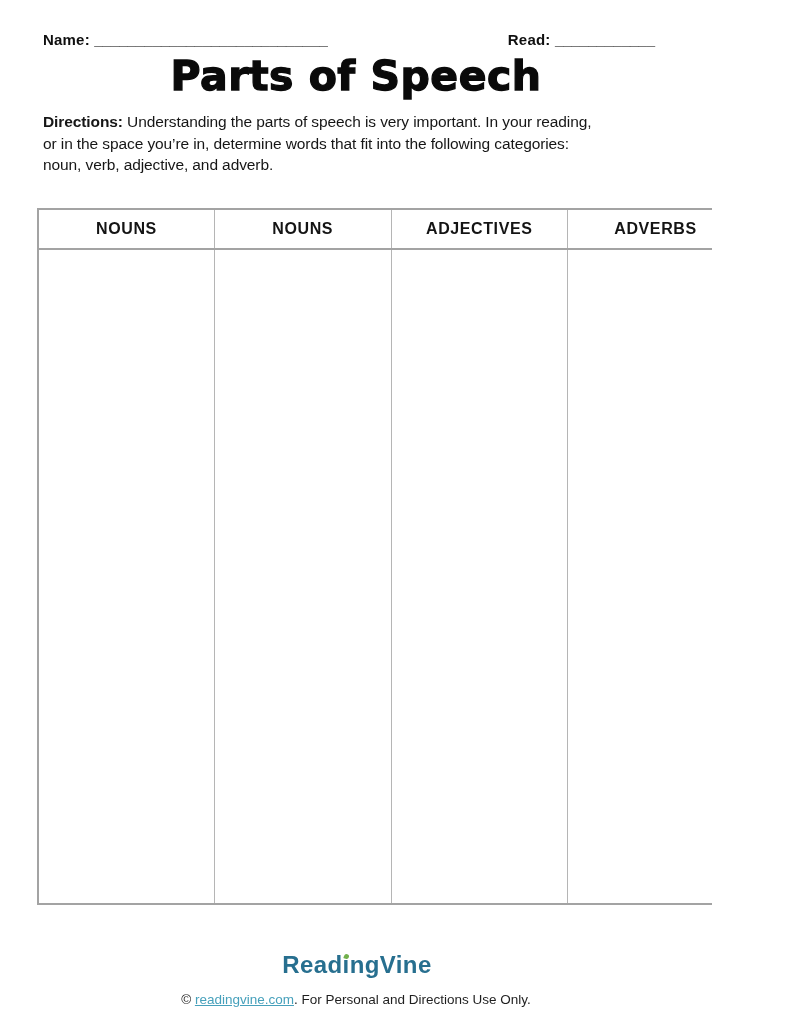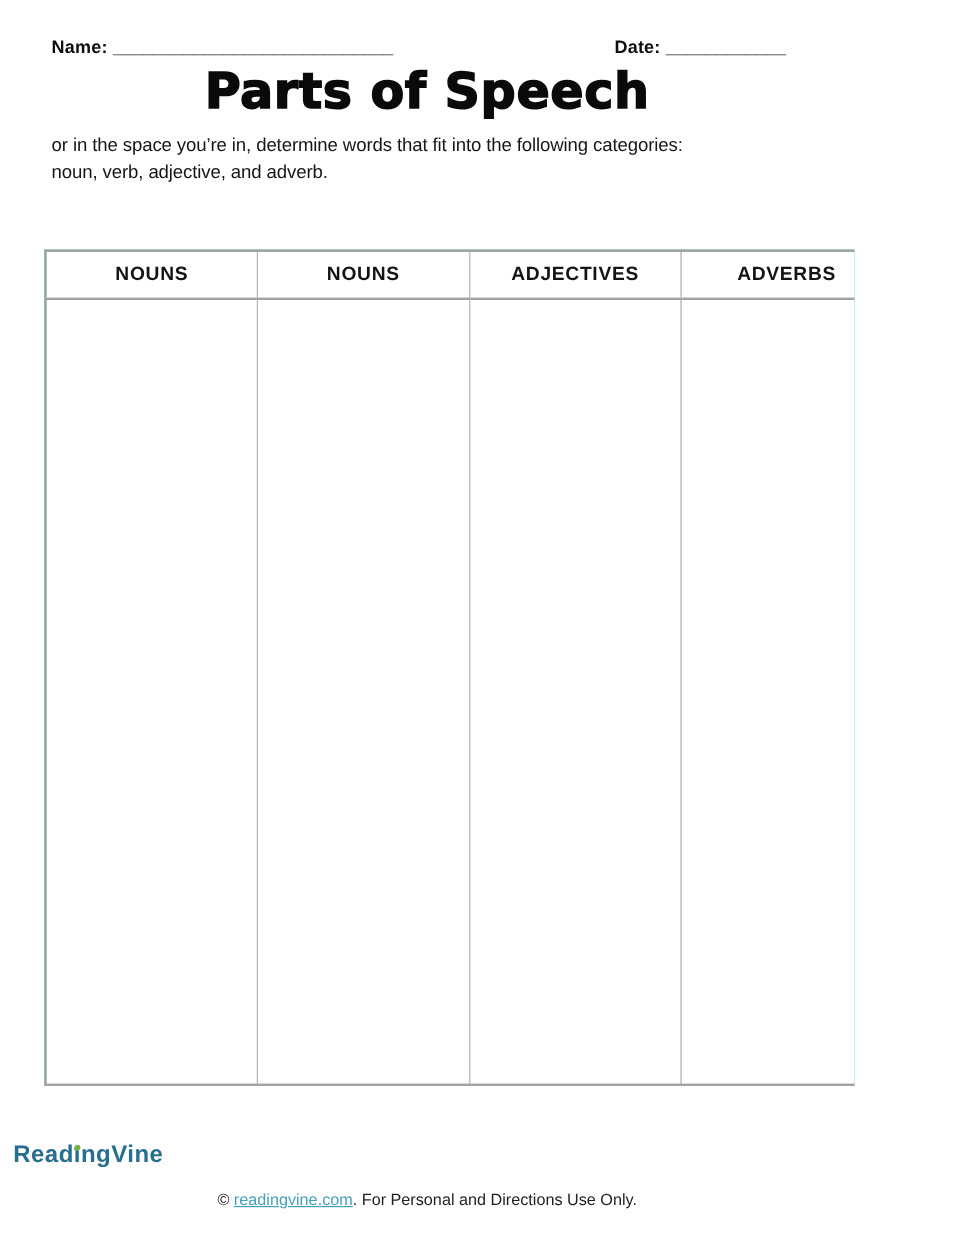--- a/index.html
+++ b/index.html
@@ -83,24 +83,24 @@
     color: #141414;
     text-align: center;
     vertical-align: middle;
   }
   .pos-table tbody td { vertical-align: top; }
 
   
   .footer-logo {
     position: absolute;
     top: 951px;
-    left: 11px;
+    left: 1px;
     width: 100%;
-    text-align: left;
-    font-size: 20px;
+    text-align: center;
+    font-size: 24px;
     font-weight: 700;
     letter-spacing: 0.4px;
     color: #276f8f;
   }
   .logo-i { position: relative; display: inline-block; }
   .logo-i::after {
     content: "";
     position: absolute;
     top: 2.5px;
     left: 50%;
@@ -131,28 +131,29 @@
 <body>
 
 <div class="page">
 
   <div class="top-row">
     <div>
       <span class="bold">Name:</span>
       <span class="blank">____________________________</span>
     </div>
     <div>
-      <span class="bold">Date:</span>
+      <span class="bold">Read:</span>
       <span class="blank">____________</span>
     </div>
   </div>
 
   <h1 class="title">Parts of Speech</h1>
 
   <div class="directions">
+    <div><span class="bold">Directions:</span> <span>Understanding the parts of speech is very important. In your reading,</span></div>
     <div>or in the space you’re in, determine words that fit into the following categories:</div>
     <div>noun, verb, adjective, and adverb.</div>
   </div>
 
   <table class="pos-table">
     <thead>
       <tr>
         <th>NOUNS</th>
         <th>NOUNS</th>
         <th>ADJECTIVES</th>

